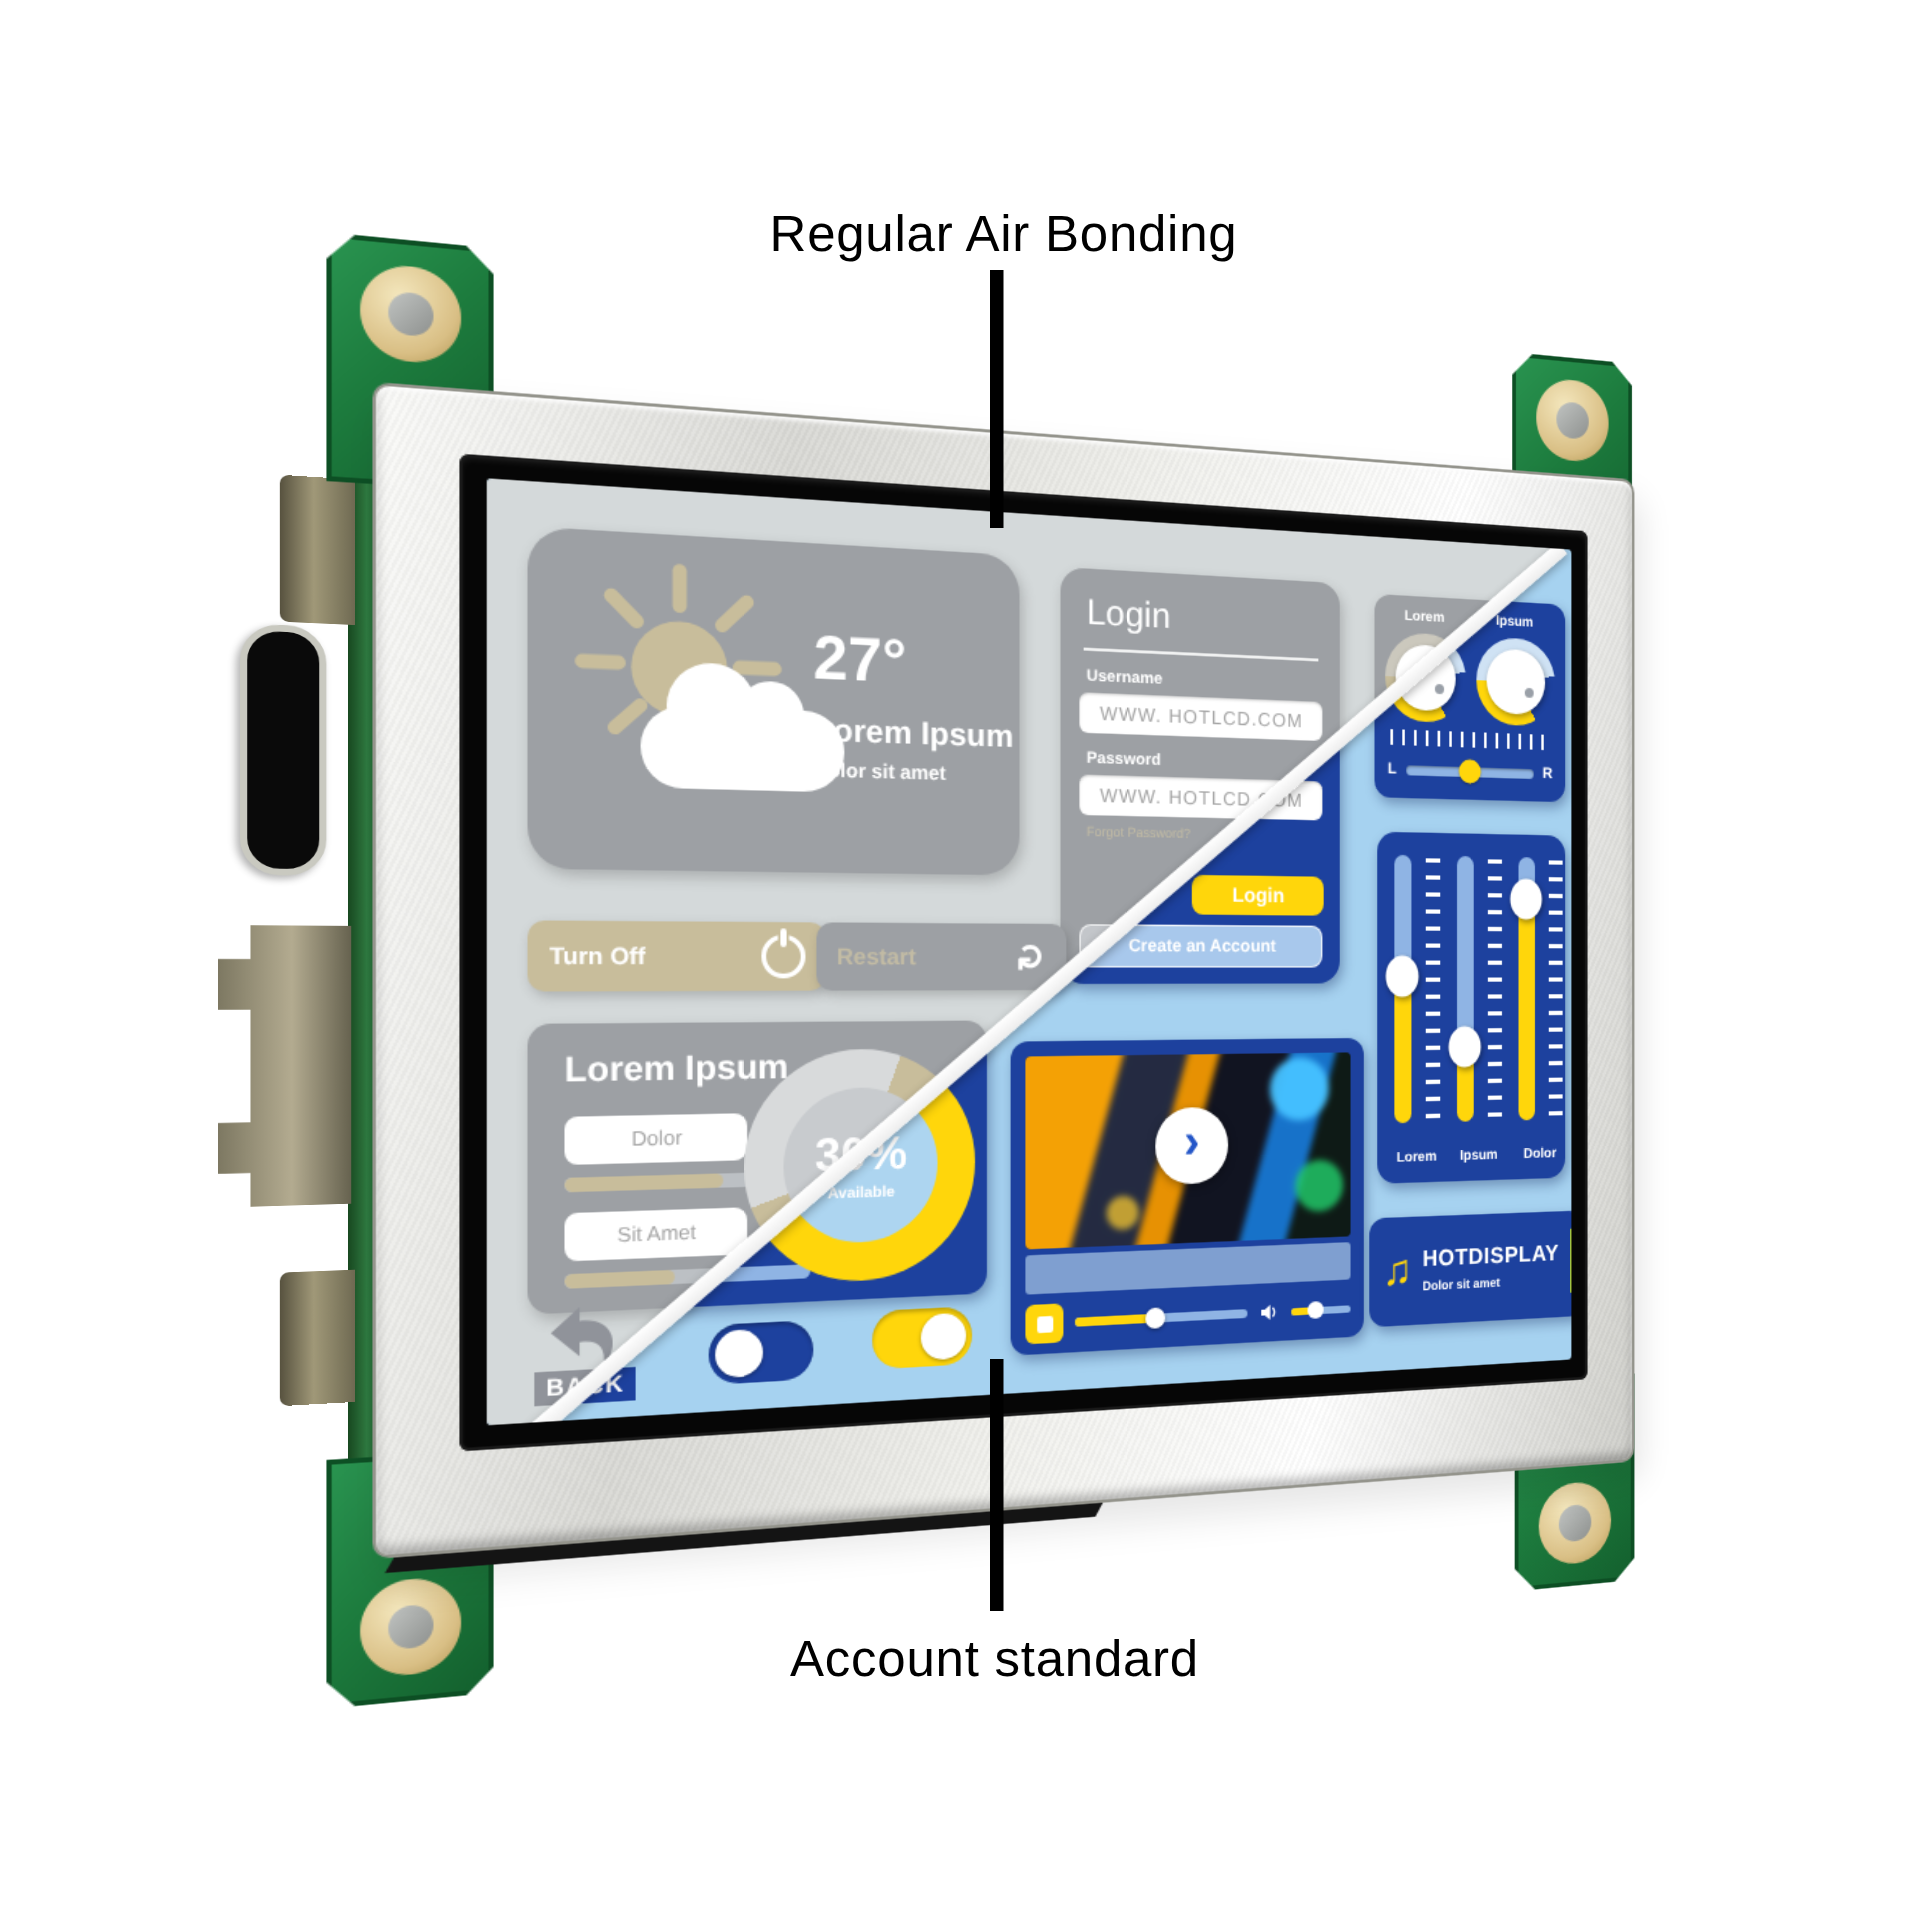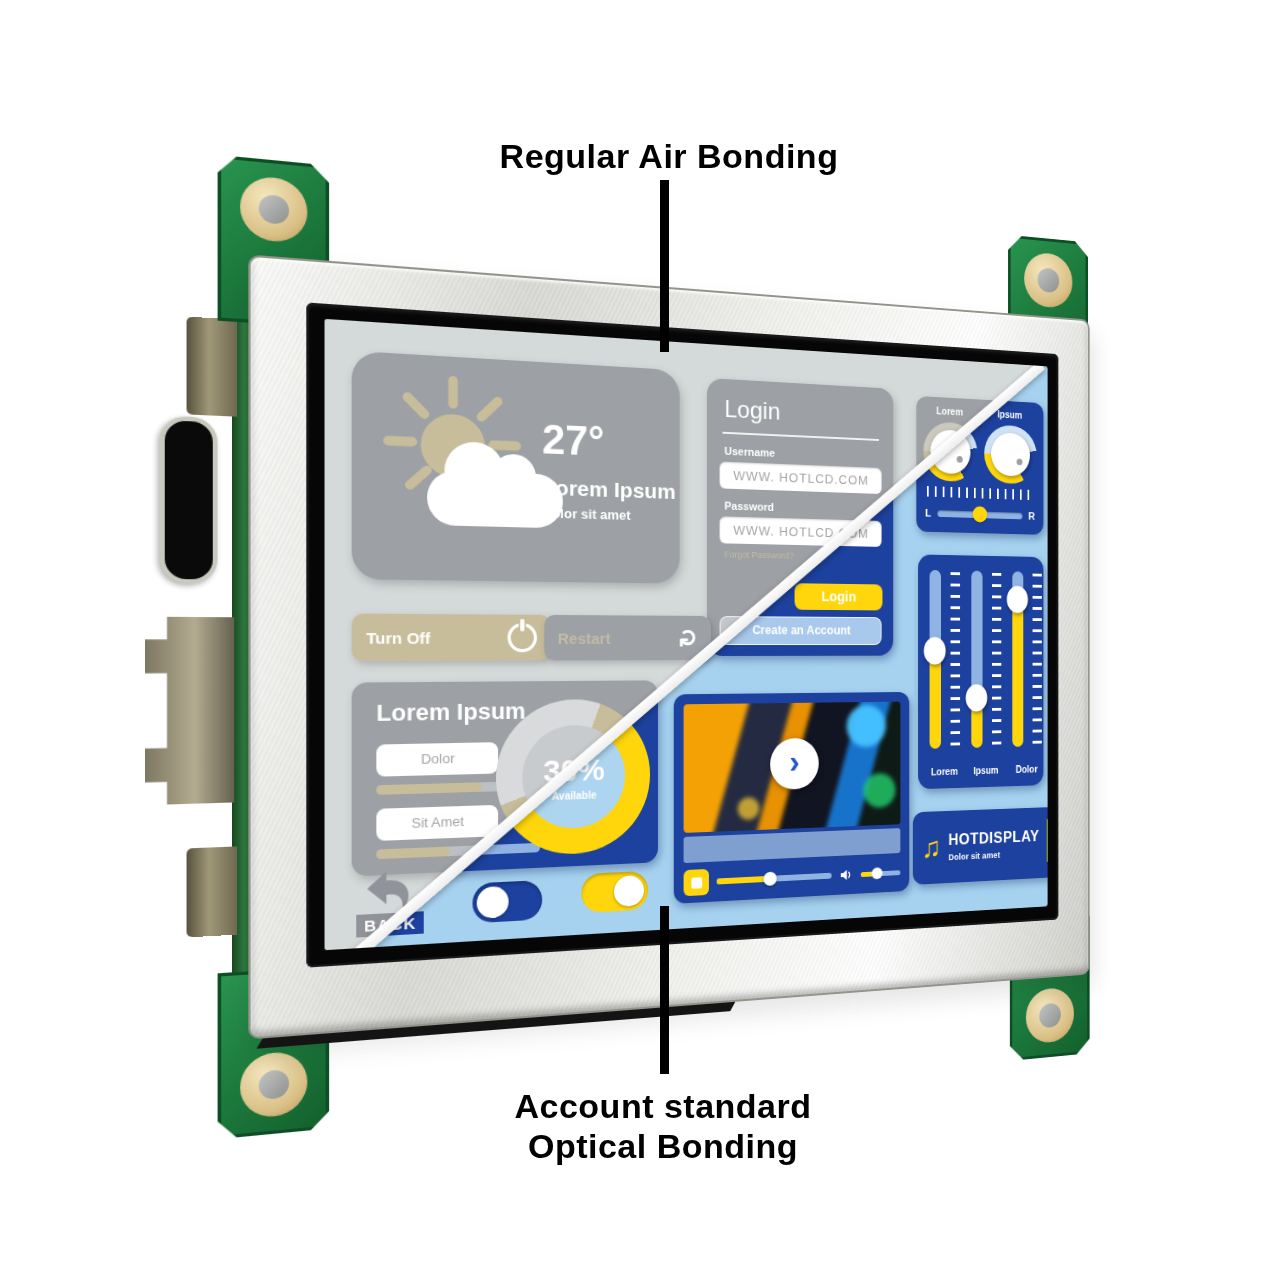--- a/index.html
+++ b/index.html
@@ -1,21 +1,21 @@
 <!DOCTYPE html>
 <html><head>
 <meta charset="utf-8">
 <style>
   html,body{margin:0;padding:0;background:#fff;}
   body{width:1280px;height:1280px;overflow:hidden;font-family:"Liberation Sans",sans-serif;}
   .stage{position:relative;width:1280px;height:1280px;background:#fff;}
 
   
-  .anno-label{position:absolute;transform:translateX(-50%);color:#000;font-weight:bold;
-    font-size:34px;letter-spacing:.5px;text-align:center;line-height:1.18;z-index:60;}
+  .anno-label{position:absolute;transform:translateX(-50%);color:#000;font-weight:normal;
+    font-size:34px;letter-spacing:.5px;line-height:1.18;z-index:60;}
   .anno-top-label{left:669px;top:136px;}
   .anno-bottom-label{left:663px;top:1086px;}
   .anno-line{position:absolute;width:9px;background:#000;z-index:60;}
   .anno-line-top{left:660px;top:180px;height:172px;}
   .anno-line-bottom{left:660px;top:906px;height:168px;}
 
   
   .device{position:absolute;left:277px;top:290px;width:860px;height:714px;
     transform:perspective(1150px) rotateY(14deg);}
 
@@ -559,15 +559,14 @@
             </div>
 </div>
         <div class="stripe"></div>
       </div>
     </div>
   </div>
 
   <div class="anno-line anno-line-bottom"></div>
   <div class="anno-label anno-bottom-label">
     <span>Account standard</span><br>
-    <span>Optical Bonding</span>
   </div>
 </div>
 
 </body></html>

